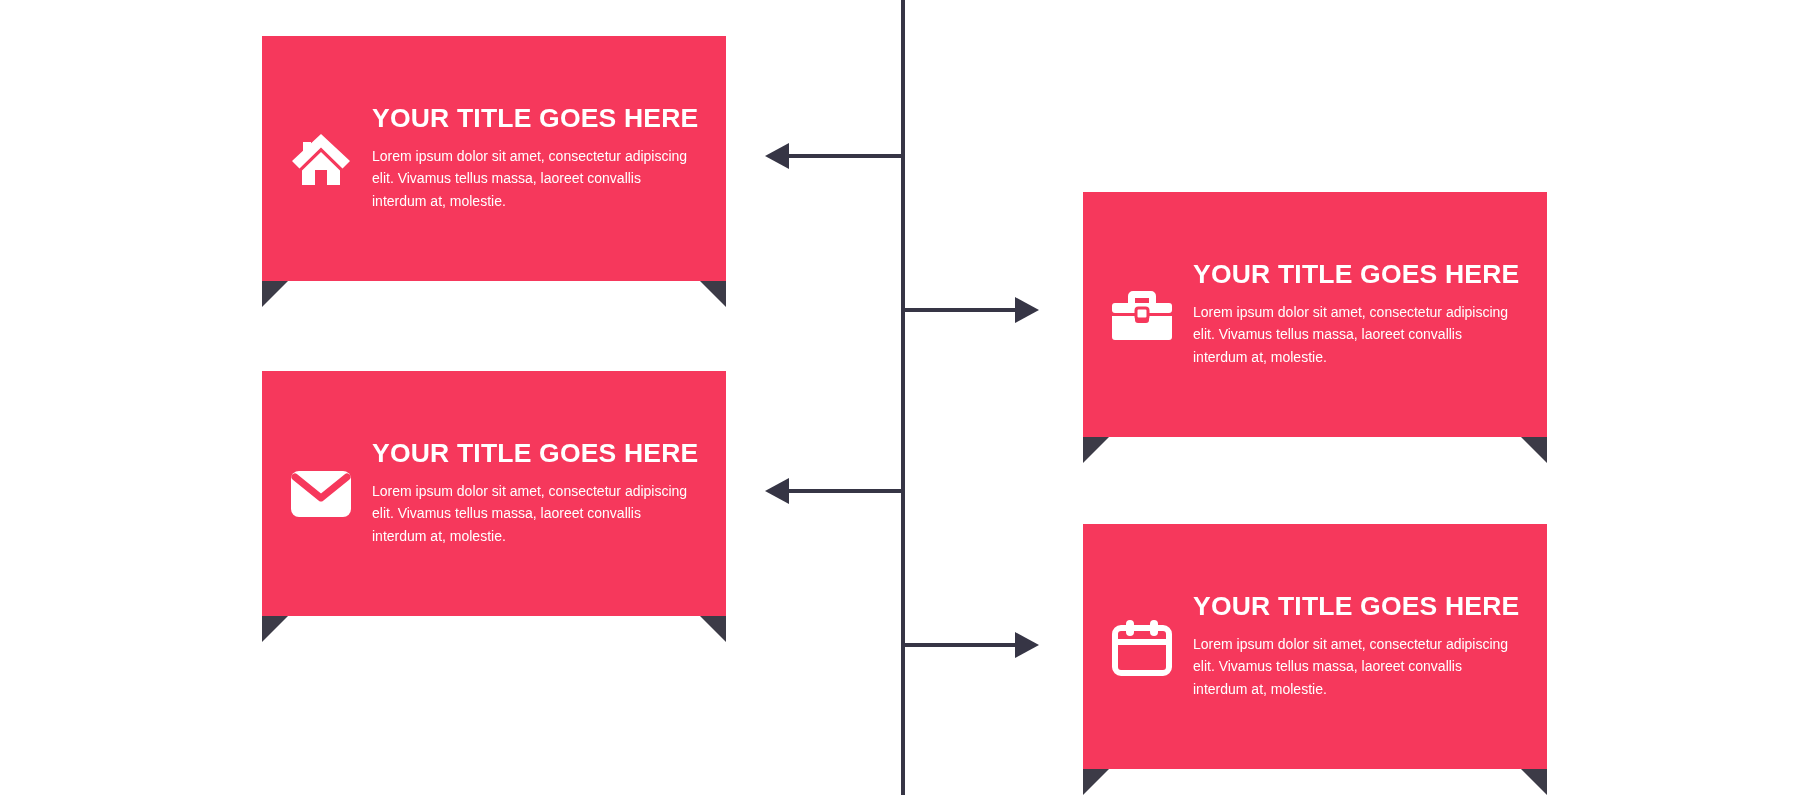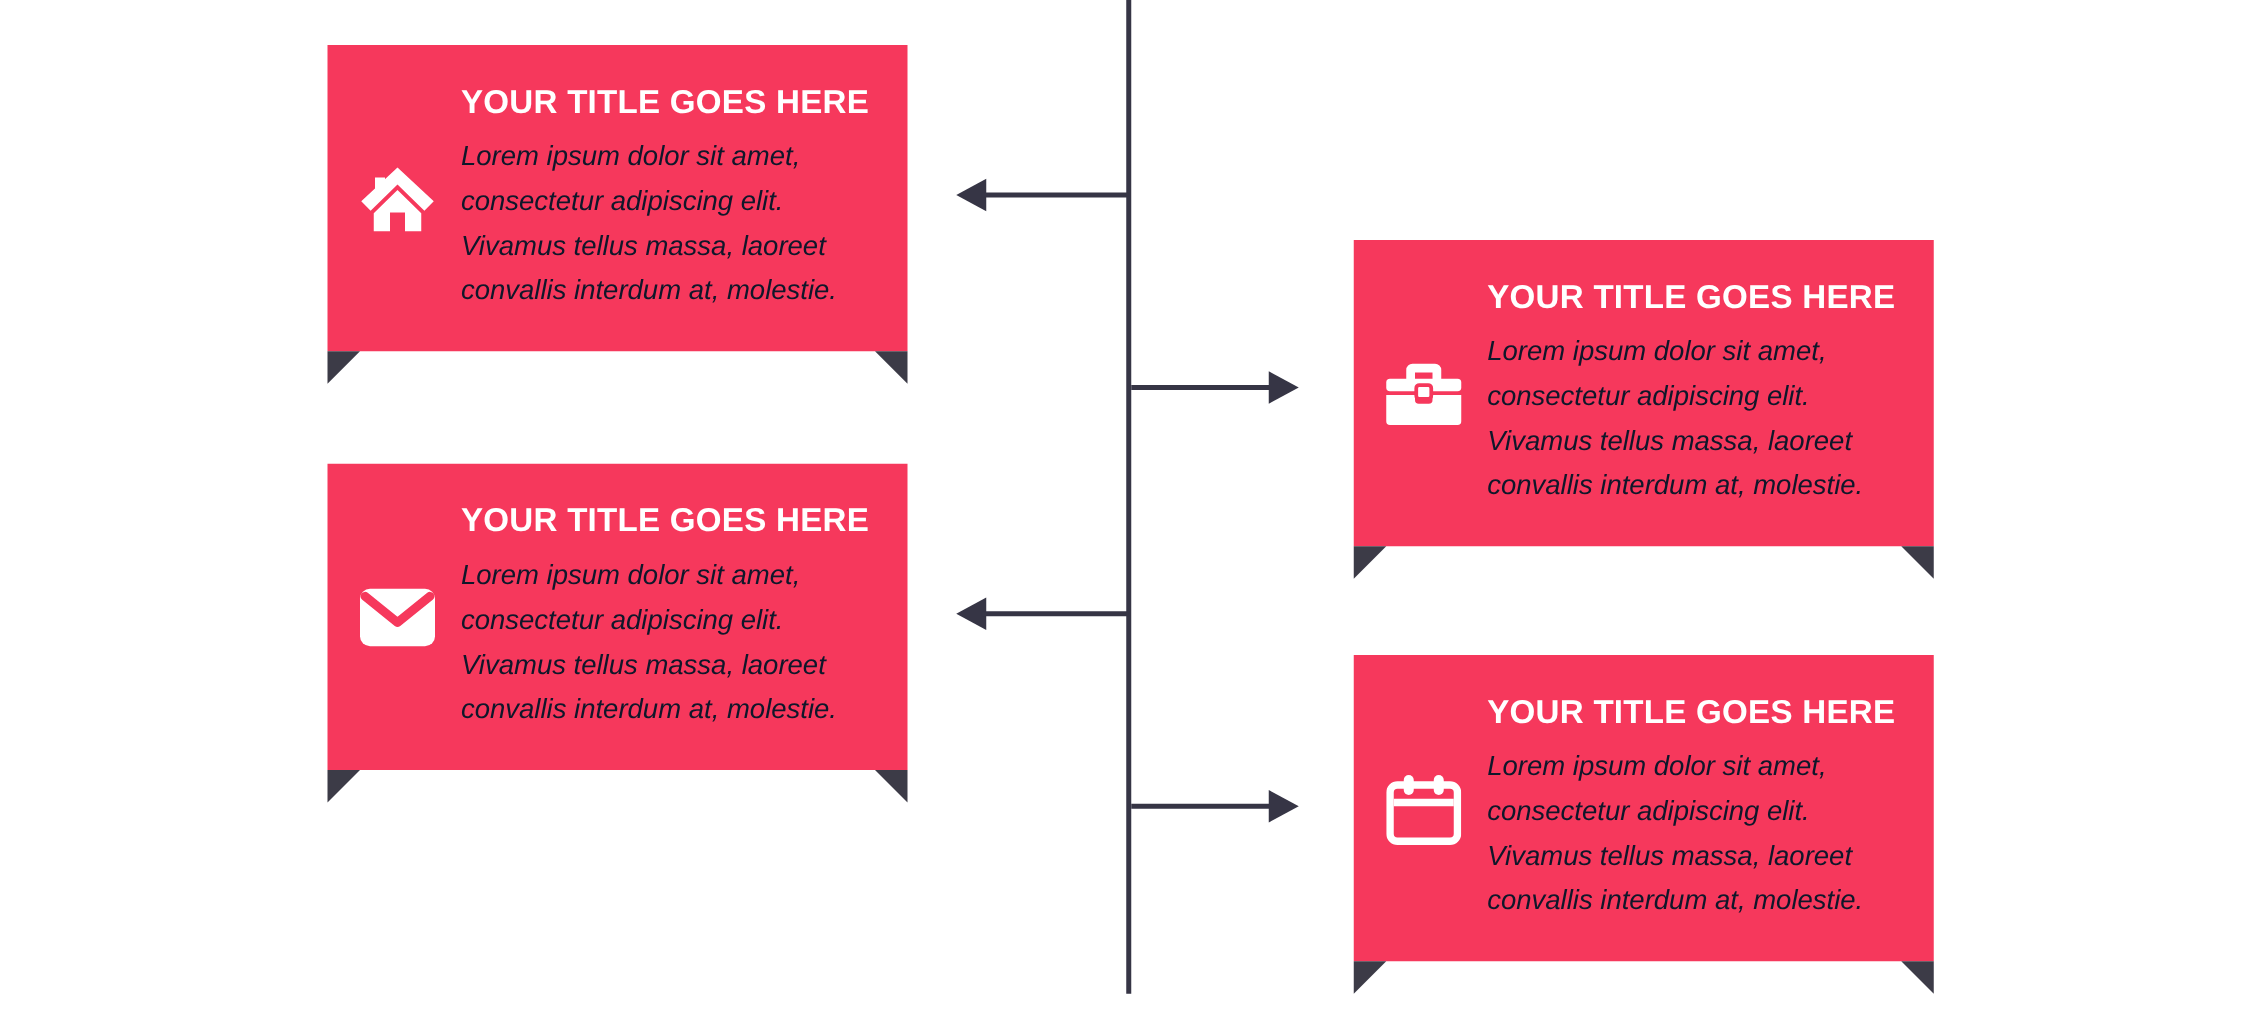--- a/index.html
+++ b/index.html
@@ -42,21 +42,20 @@
   }
   .connector.to-right .shaft { left:0; right:20px; }
 
   
   .card {
     position:absolute;
     background:#F6385C;
     display:flex;
     align-items:center;
     padding:0 34px 0 22px;
-    justify-content:center;
   }
   .card .fold {
     position:absolute;
     top:100%;
     width:0; height:0;
   }
   .card .fold-left {
     left:0px;
     border-left:26px solid #3C3B47;
     border-bottom:26px solid transparent;
@@ -79,25 +78,24 @@
   .card-title {
     color:#ffffff;
     font-size:26.5px;
     font-weight:bold;
     letter-spacing:0.2px;
     line-height:1.1;
     margin-bottom:11px;
     white-space:nowrap;
   }
   .card-body {
-    color:#0f172a;
-    font-size:22px;
+    color:#ffffff;
+    font-size:14px;
     line-height:1.62;
     max-width:330px;
-    font-style:italic;
   }
 
   
   #card-1 { left:262px; top:36px;  width:464px; height:245px; }
   #card-2 { left:262px; top:371px; width:464px; height:245px; }
   #card-3 { left:1083px; top:192px; width:464px; height:245px; }
   #card-4 { left:1083px; top:524px; width:464px; height:245px; }
 
   
   #conn-1 { left:765px; top:143px; width:138px; }

